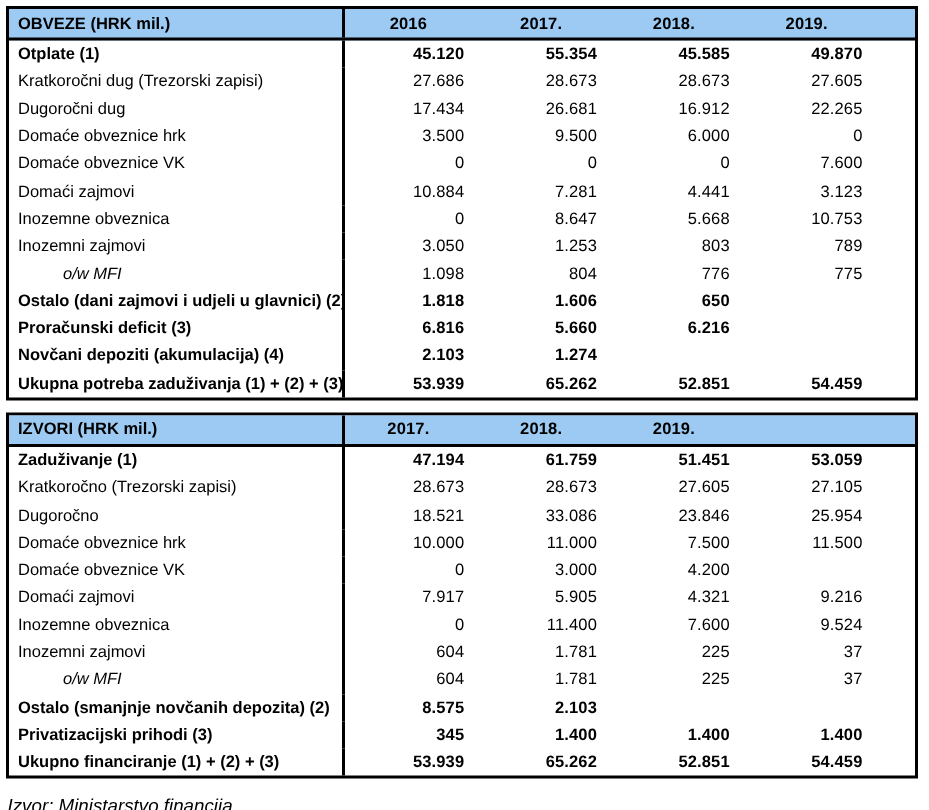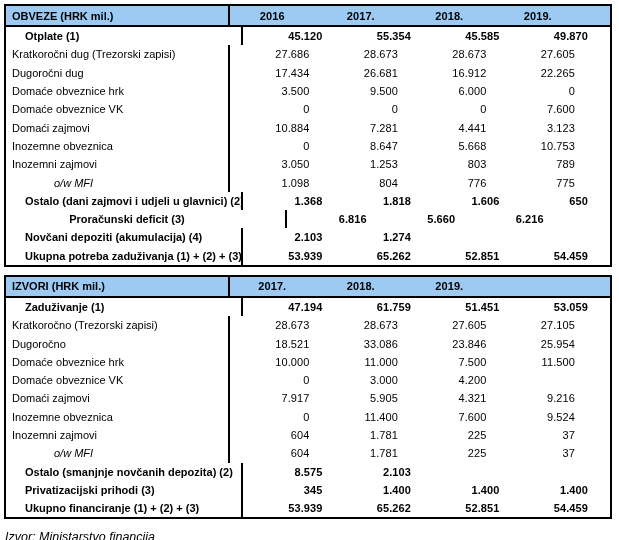--- a/index.html
+++ b/index.html
@@ -33,25 +33,25 @@
       border-right: 2px solid #000;
       padding-left: 6px;
     }
     .cell.num {
       width: 88.5px; flex: none;
       justify-content: flex-end;
       padding-right: 9px;
       letter-spacing: 0.1px;
     }
     .row.header .cell.num { justify-content: center; padding-right: 4px; }
-    .row.bold { font-weight: 700; justify-content: center; }
+    .row.bold { font-weight: 700; }
     .row.italic .cell.label { font-style: italic; }
     .indent-1 .cell.label { }
     .indent-2 .cell.label { }
-    .indent-3 .cell.label { padding-left: 48px; }
+    .indent-3 .cell.label { padding-left: 36px; }
     .source-note {
       font-style: italic;
       font-size: 12.5px;
       padding: 3px 0 0 1px;
     }
   </style>
 </head>
 <body>
 
 <div class="page">
@@ -121,21 +121,20 @@
       </div>
       <div class="row italic indent-3">
         <div class="cell label">o/w MFI</div>
         <div class="cell num">1.098</div>
         <div class="cell num">804</div>
         <div class="cell num">776</div>
         <div class="cell num">775</div>
       </div>
       <div class="row bold indent-0">
         <div class="cell label">Ostalo (dani zajmovi i udjeli u glavnici) (2)</div>
-        <div class="cell num">1.368</div>
         <div class="cell num">1.818</div>
         <div class="cell num">1.606</div>
         <div class="cell num">650</div>
       </div>
       <div class="row bold indent-0">
         <div class="cell label">Proračunski deficit (3)</div>
         <div class="cell num">6.816</div>
         <div class="cell num">5.660</div>
         <div class="cell num">6.216</div>
       </div>

